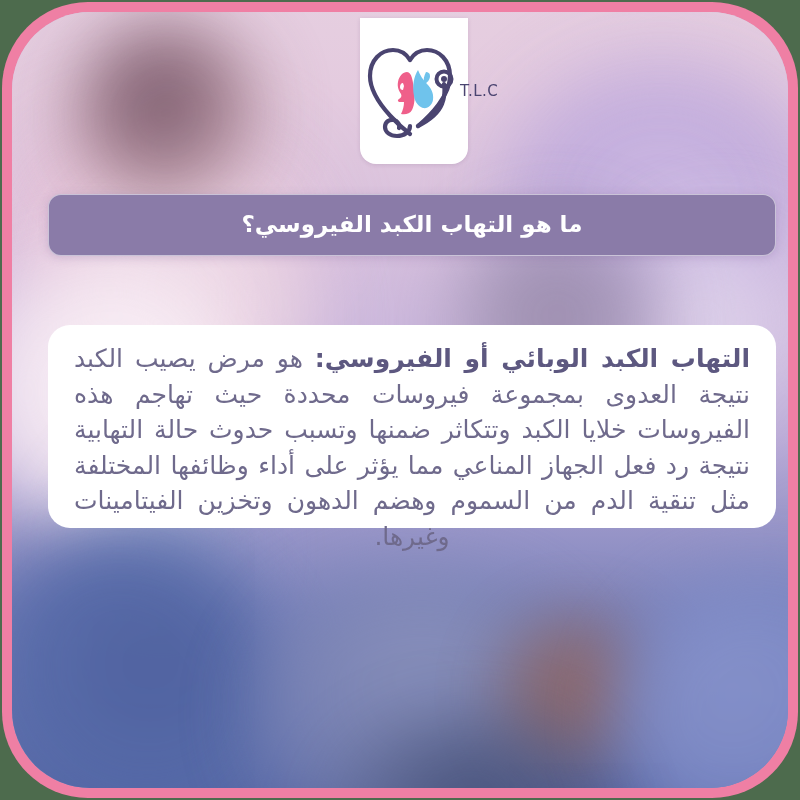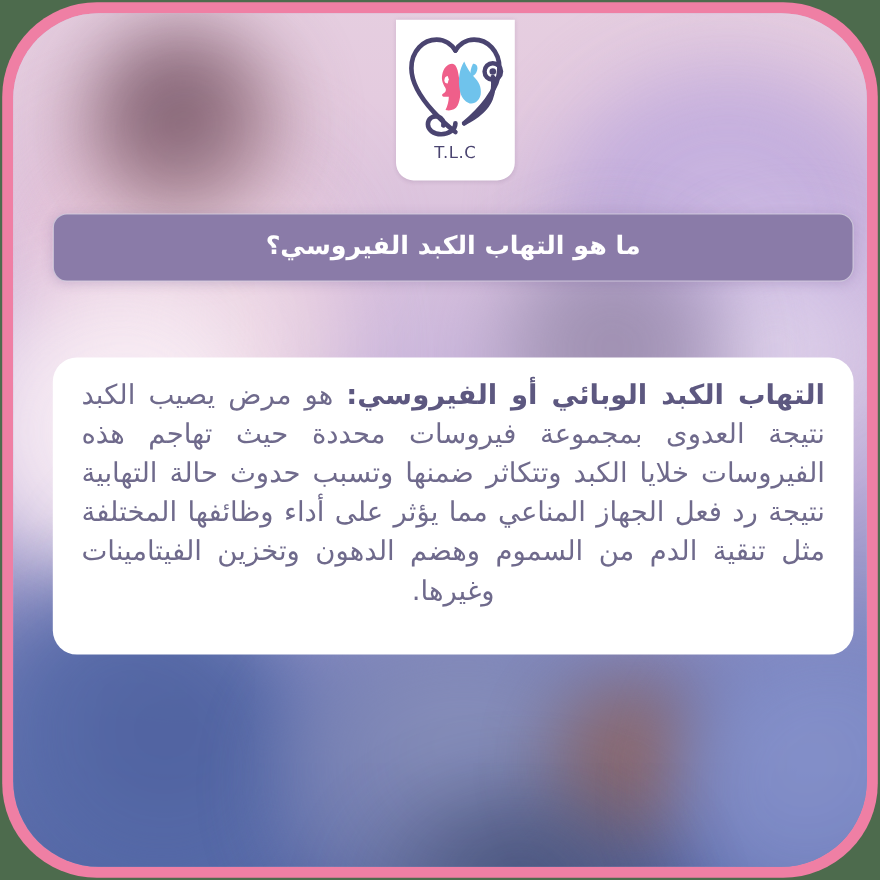--- a/index.html
+++ b/index.html
@@ -153,21 +153,21 @@
     position: absolute;
     left: 348px;
     top: 6px;
     width: 108px;
     height: 146px;
     background: #ffffff;
     border-radius: 0 0 16px 16px;
     box-shadow: 0 1px 4px rgba(80,50,90,.14);
     z-index: 6;
     display: flex;
-    flex-direction: column;
+    flex-direction: row;
     align-items: center;
     justify-content: flex-start;
     padding-top: 6px;
   }
   .logo-svg { display: block; }
   .logo-text {
     font-family: "DejaVu Sans", "Liberation Sans", sans-serif;
     font-size: 15px;
     letter-spacing: .5px;
     color: #4a4470;
@@ -201,21 +201,21 @@
     line-height: 1.2;
     white-space: nowrap;
   }
 
   
   .body-card {
     position: absolute;
     left: 36px;
     top: 313px;
     width: 728px;
-    height: 270px;
+    height: 203px;
     background: #ffffff;
     border-radius: 22px;
     z-index: 5;
     padding: 16px 26px 10px 26px;
   }
   .body-text {
     direction: rtl;
     text-align: justify;
     text-align-last: center;
     font-family: "DejaVu Sans", "Liberation Sans", sans-serif;

